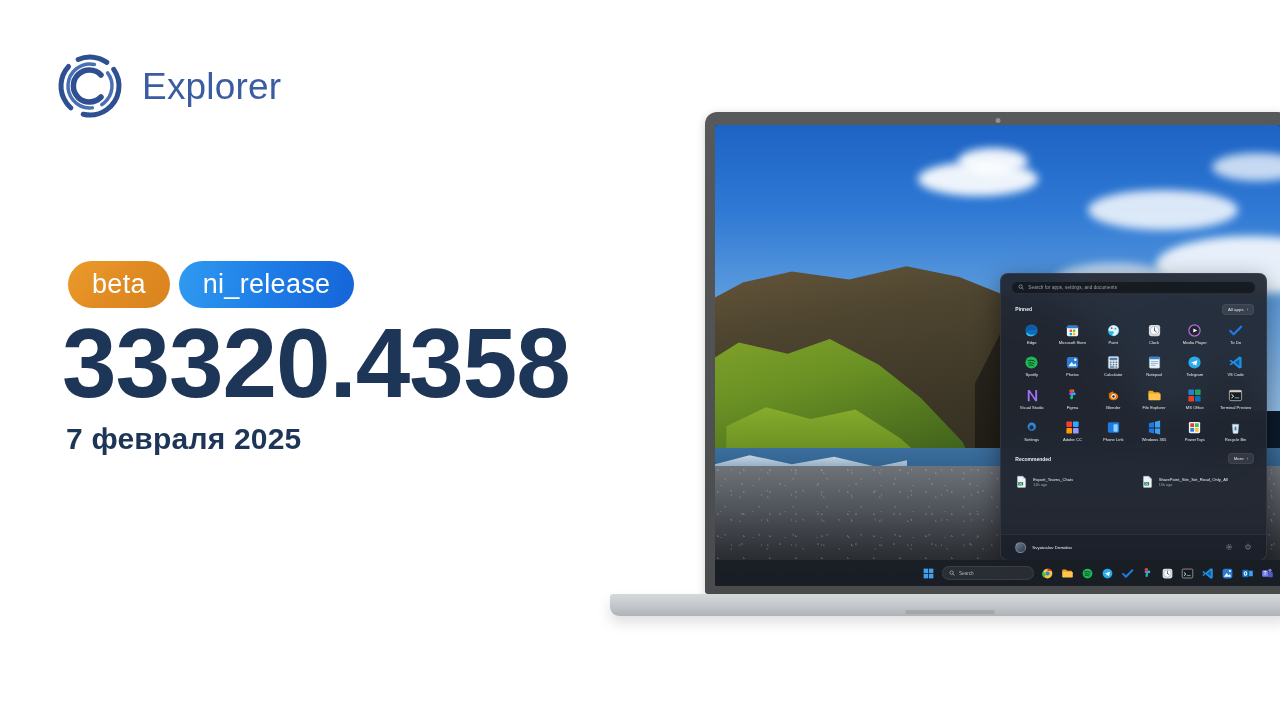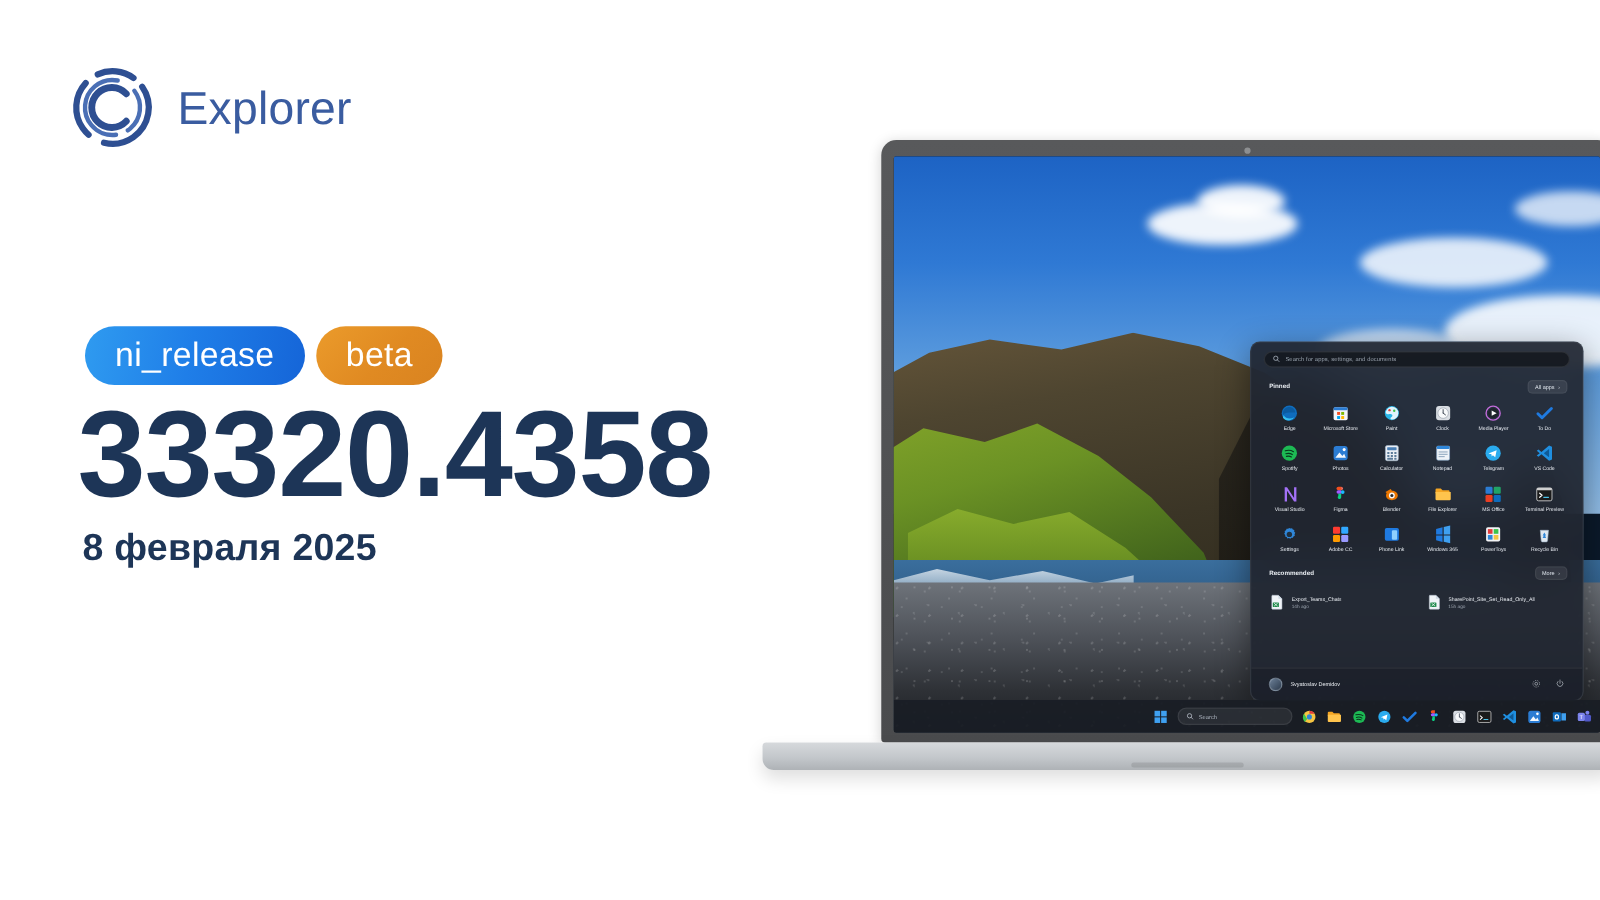--- a/index.html
+++ b/index.html
@@ -213,26 +213,26 @@
       <svg viewBox="0 0 68 68" width="68" height="68">
         <circle cx="34" cy="34" r="29" fill="none" stroke="#2e4f92" stroke-width="5" stroke-linecap="round" stroke-dasharray="70 14 46 12 30 14" transform="rotate(-35 34 34)"></circle>
         <circle cx="34" cy="34" r="22" fill="none" stroke="#4a6fb5" stroke-width="3.5" stroke-linecap="round" stroke-dasharray="54 16 36 10" transform="rotate(140 34 34)"></circle>
         <path d="M45 23 A16 16 0 1 0 45 45" fill="none" stroke="#2e4f92" stroke-width="5.5" stroke-linecap="round"></path>
       </svg>
     </span>
     <span class="brand-text">Explorer</span>
   </div>
 
   <div class="badges">
+    <span class="badge badge-beta">beta</span>
     <span class="badge badge-branch">ni_release</span>
-    <span class="badge badge-beta">beta</span>
   </div>
 
   <div class="build-number">33320.4358</div>
-  <div class="build-date">8 февраля 2025</div>
+  <div class="build-date">7 февраля 2025</div>
 
   <div class="laptop">
     <div class="lid">
       <span class="bezel-dot"></span>
       <div class="screen">
 
         <div class="wall">
           <div class="wall-sky"></div>
           <div class="cloud c1"></div>
             <div class="cloud c2"></div>

